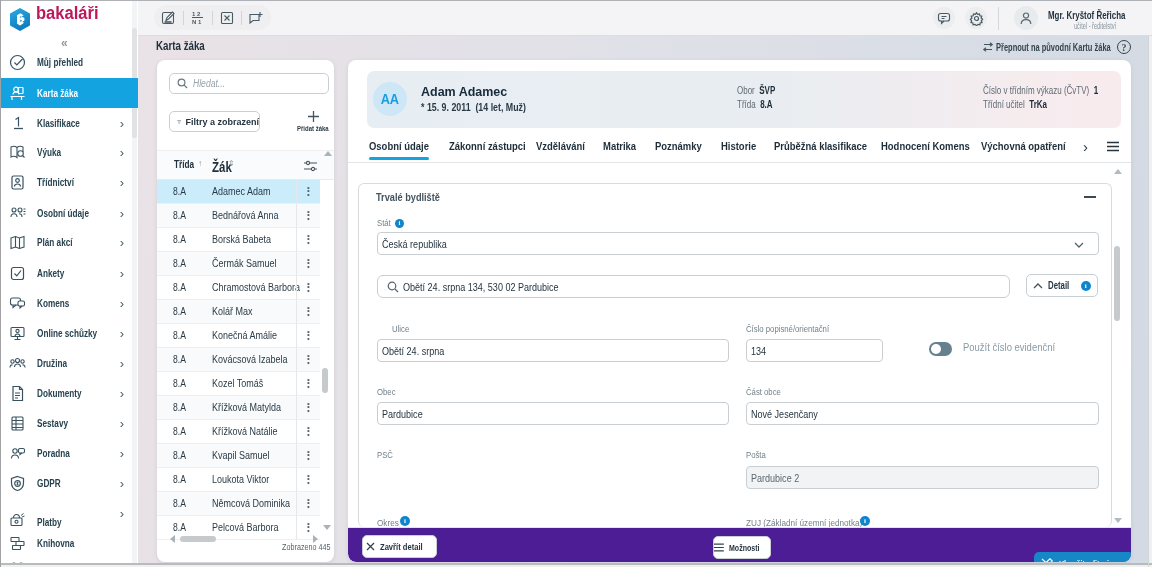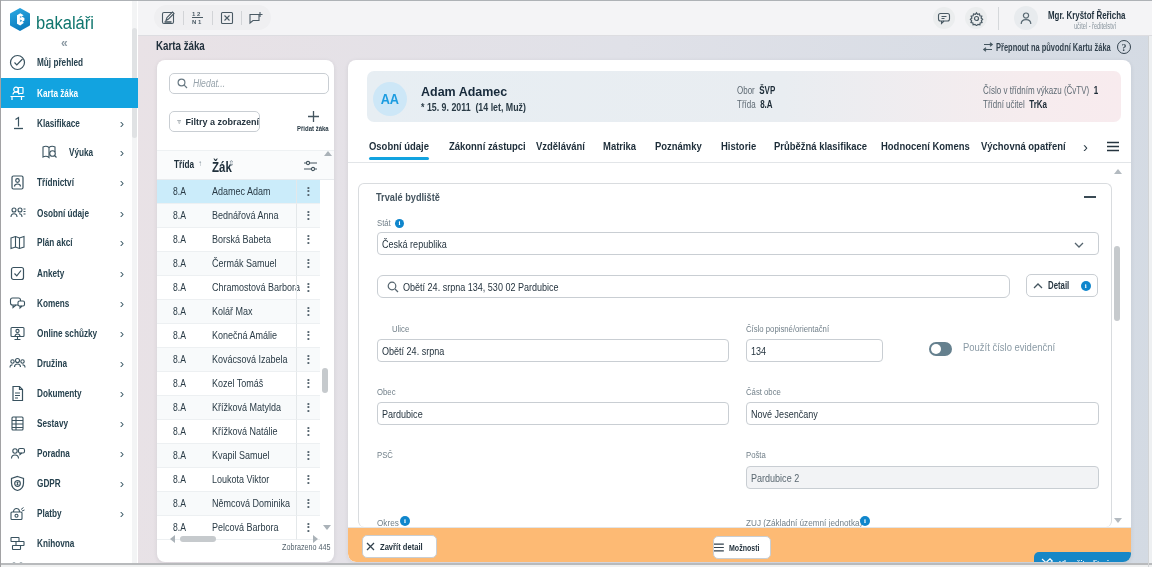--- a/index.html
+++ b/index.html
@@ -59,21 +59,21 @@
             <stop offset="1" stop-color="#0d7fc0"></stop>
           </linearGradient>
         </defs>
       <path d="M10 1 L19 6.2 V16.8 L10 22 L1 16.8 V6.2 Z" fill="url(#hg)" stroke="url(#hg)" stroke-width="2" stroke-linejoin="round"></path>
       <path d="M7 7.2 L10.3 5.3 L13.6 7.2 L11.6 8.4 L14.4 10 V12.6 L12.4 13.8 L14 14.8 L10.2 17.6 L7 15.8 Z" fill="#fff"></path>
       <path d="M10.2 8.1 L11.8 9.1 L10.2 10 Z" fill="#1b8fcc"></path>
       <path d="M10.2 11.6 L12.2 12.8 L10.2 13.9 Z" fill="#1b8fcc"></path>
       <path d="M9.3 8.2 L9.3 15 L10.2 15.6 L10.2 7.6 Z" fill="#cfe9f7" opacity="0.5"></path>
     </svg>
   </div>
-  <div class="abs" style="left:36px;top:13px;font-size:18px;font-weight:normal;color:#0f766e"><span class="n" style="transform:scaleX(.92)">bakaláři</span></div>
+  <div class="abs" style="left:36px;top:3px;font-size:18px;font-weight:bold;color:#be185d"><span class="n" style="transform:scaleX(.92)">bakaláři</span></div>
   <div class="abs" style="left:61px;top:36px;color:#8a98a2;font-size:12px;font-weight:bold">«</div>
   <div class="track"></div>
     <div class="thumb"></div>
   <div id="menu">
       <div class="mitem" style="top: 47px;">
         <div class="ic">
           <svg viewBox="0 0 17 17" fill="none" stroke="#39525f" stroke-width="1.2">
             <circle cx="8.5" cy="8.5" r="7"></circle>
             <path d="M5.5 8.5 L7.8 10.8 L13.5 5"></path>
           </svg>
@@ -94,21 +94,21 @@
       <div class="mitem" style="top: 108px;">
         <div class="ic">
           <svg viewBox="0 0 17 17" fill="none" stroke="#39525f" stroke-width="1.2">
             <path d="M5 13.5 h9" stroke-width="1.3"></path>
             <path d="M6.5 4.5 L9.5 2.5 V11.5" fill="none"></path>
           </svg>
         </div>
         <span class="txt"><span class="n" style="transform:scaleX(.82)">Klasifikace</span></span>
         <span class="chev">›</span>
       </div>
-      <div class="mitem" style="top: 137px; padding-left: 32px;">
+      <div class="mitem" style="top: 137px;">
         <div class="ic">
           <svg viewBox="0 0 17 17" fill="none" stroke="#39525f" stroke-width="1.1">
             <path d="M2 3 C4 2 6.5 2.3 8 3.5 V13.5 C6.5 12.3 4 12 2 13 Z"></path>
             <path d="M8 3.5 C9.5 2.3 12 2 14 3 V8"></path>
             <circle cx="11.5" cy="9.5" r="2.8"></circle>
             <path d="M13.5 11.5 L15.5 13.5"></path>
           </svg>
         </div>
         <span class="txt"><span class="n" style="transform:scaleX(.82)">Výuka</span></span>
         <span class="chev">›</span>
@@ -232,21 +232,21 @@
         <div class="ic">
           <svg viewBox="0 0 17 17" fill="none" stroke="#39525f" stroke-width="1.2">
             <path d="M8.5 1.5 L14.5 3.5 V8 C14.5 12 12 14.5 8.5 15.5 C5 14.5 2.5 12 2.5 8 V3.5 Z"></path>
             <circle cx="8.5" cy="8.5" r="2.8"></circle>
             <path d="M8.5 6.8 v3.4 M7.5 7.6 h2 M7.5 9.4 h2" stroke-width="0.9"></path>
           </svg>
         </div>
         <span class="txt"><span class="n" style="transform:scaleX(.82)">GDPR</span></span>
         <span class="chev">›</span>
       </div>
-      <div class="mitem" style="top: 498px;">
+      <div class="mitem" style="top: 498px; align-items: flex-end;">
         <div class="ic">
           <svg viewBox="0 0 17 17" fill="none" stroke="#39525f" stroke-width="1.1">
             <rect x="2" y="7" width="11" height="7.5" rx="1"></rect>
             <path d="M4.5 7 C4.5 4.5 6 3.5 7.5 3.5 C9 3.5 10.5 4.5 10.5 7"></path>
             <path d="M12 4.5 L14.5 2.5 M13 6 L15.5 5" stroke-width="1"></path>
             <circle cx="7.5" cy="10.7" r="1.5"></circle>
           </svg>
         </div>
         <span class="txt"><span class="n" style="transform:scaleX(.82)">Platby</span></span>
         <span class="chev">›</span>
@@ -491,21 +491,21 @@
     <div class="tri" style="left:166px;top:465px;border-left:4px solid transparent;border-right:4px solid transparent;border-top:5px solid #aab2b8"></div>
 
     <div class="tri" style="left:13px;top:475px;border-top:4px solid transparent;border-bottom:4px solid transparent;border-right:5px solid #aab2b8"></div>
     <div class="abs" style="left:23px;top:476px;width:36px;height:6px;background:#c6cacd;border-radius:3px"></div>
     <div class="tri" style="left:156px;top:475px;border-top:4px solid transparent;border-bottom:4px solid transparent;border-left:5px solid #aab2b8"></div>
     <div class="abs" style="left:0;top:482px;width:174px;text-align:right;font-size:9px;color:#55646e"><span class="n nr" style="transform:scaleX(.8)">Zobrazeno 445</span></div>
   </div>
 
   <div class="card" style="left:210px;top:24px;width:783px;height:502px;overflow:hidden">
 
-    <div class="abs" style="left:19px;top:11px;width:754px;height:51px;border-radius:7px;background:linear-gradient(90deg,#e7eef3 0%,#e9edf1 55%,#f6ecee 88%,#f8ebee 100%)">
+    <div class="abs" style="left:19px;top:11px;width:754px;height:57px;border-radius:7px;background:linear-gradient(90deg,#e7eef3 0%,#e9edf1 55%,#f6ecee 88%,#f8ebee 100%)">
       <div class="abs" style="left:6px;top:11px;width:34px;height:34px;border-radius:50%;background:#cde7f7;color:#1b9ce0;font-weight:bold;font-size:15px;text-align:center;line-height:34px"><span class="n nc" style="transform:scaleX(.85)">AA</span></div>
       <div class="abs" style="left:54px;top:13px;font-size:13px;font-weight:bold;color:#16293a"><span class="n" style="transform:scaleX(.96)">Adam Adamec</span></div>
       <div class="abs" style="left:54px;top:30px;font-size:10.5px;font-weight:bold;color:#2a3b46"><span class="n" style="transform:scaleX(.84)">* 15. 9. 2011&nbsp;&nbsp;(14 let, Muž)</span></div>
       <div class="abs" style="left:370px;top:14px;font-size:10px;color:#5f6b74"><span class="n" style="transform:scaleX(.8)">Obor&nbsp;&nbsp;<b style="color:#1c2b36">ŠVP</b></span></div>
       <div class="abs" style="left:370px;top:28px;font-size:10px;color:#5f6b74"><span class="n" style="transform:scaleX(.8)">Třída&nbsp;&nbsp;<b style="color:#1c2b36">8.A</b></span></div>
       <div class="abs" style="left:616px;top:14px;font-size:10px;color:#5f6b74"><span class="n" style="transform:scaleX(.80)">Číslo v třídním výkazu (ČvTV)&nbsp;&nbsp;<b style="color:#1c2b36">1</b></span></div>
       <div class="abs" style="left:616px;top:28px;font-size:10px;color:#5f6b74"><span class="n" style="transform:scaleX(.80)">Třídní učitel&nbsp;&nbsp;<b style="color:#1c2b36">TrKa</b></span></div>
     </div>
 
     <div id="tabs" class="abs" style="left:0px;top:70px;width:783px;height:33px;border-bottom:1px solid #e2e5e8">
@@ -586,21 +586,21 @@
           <span class="m val" style="color:#5a6770">Pardubice 2</span>
         </div>
 
       <div class="lbl abs" style="left:18px;top:333px"><span class="m" style="font-size:9.5px">Okres</span></div>
       <div class="abs" style="left:41px;top:332px;font-size:0;line-height:0"><span class="info" style="width:10px;height:10px;line-height:10px">i</span></div>
       <div class="lbl abs" style="left:387px;top:333px"><span class="m" style="font-size:9.5px">ZUJ (Základní územní jednotka)</span></div>
       <div class="abs" style="left:501px;top:332px;font-size:0;line-height:0"><span class="info" style="width:10px;height:10px;line-height:10px">i</span></div>
     </div>
     <div class="tri" style="left:766px;top:458px;border-left:4px solid transparent;border-right:4px solid transparent;border-top:5px solid #b3bac0"></div>
 
-    <div class="abs" style="left:0;top:467px;width:783px;height:35px;background:#fdba74;border-top:1px solid #e2e5e8;border-radius:0 0 8px 8px">
+    <div class="abs" style="left:0;top:467px;width:783px;height:35px;background:#4c1d95;border-top:1px solid #e2e5e8;border-radius:0 0 8px 8px">
       <div class="btn" style="left:14px;top:7px;width:75px;height:23px">
         <svg width="9" height="9" viewBox="0 0 9 9" stroke="#33424e" stroke-width="1.3">
             <path d="M1 1 L8 8 M8 1 L1 8"></path>
           </svg>
         <span class="n" style="font-size:9.5px;margin-left:5px;transform:scaleX(.80)">Zavřít detail</span>
       </div>
       <div class="btn" style="left:365px;top:8px;width:58px;height:23px">
         <svg width="10" height="9" viewBox="0 0 10 9" stroke="#33424e" stroke-width="1.2">
             <path d="M0 1 h10 M0 4.5 h10 M0 8 h10"></path>
           </svg>

